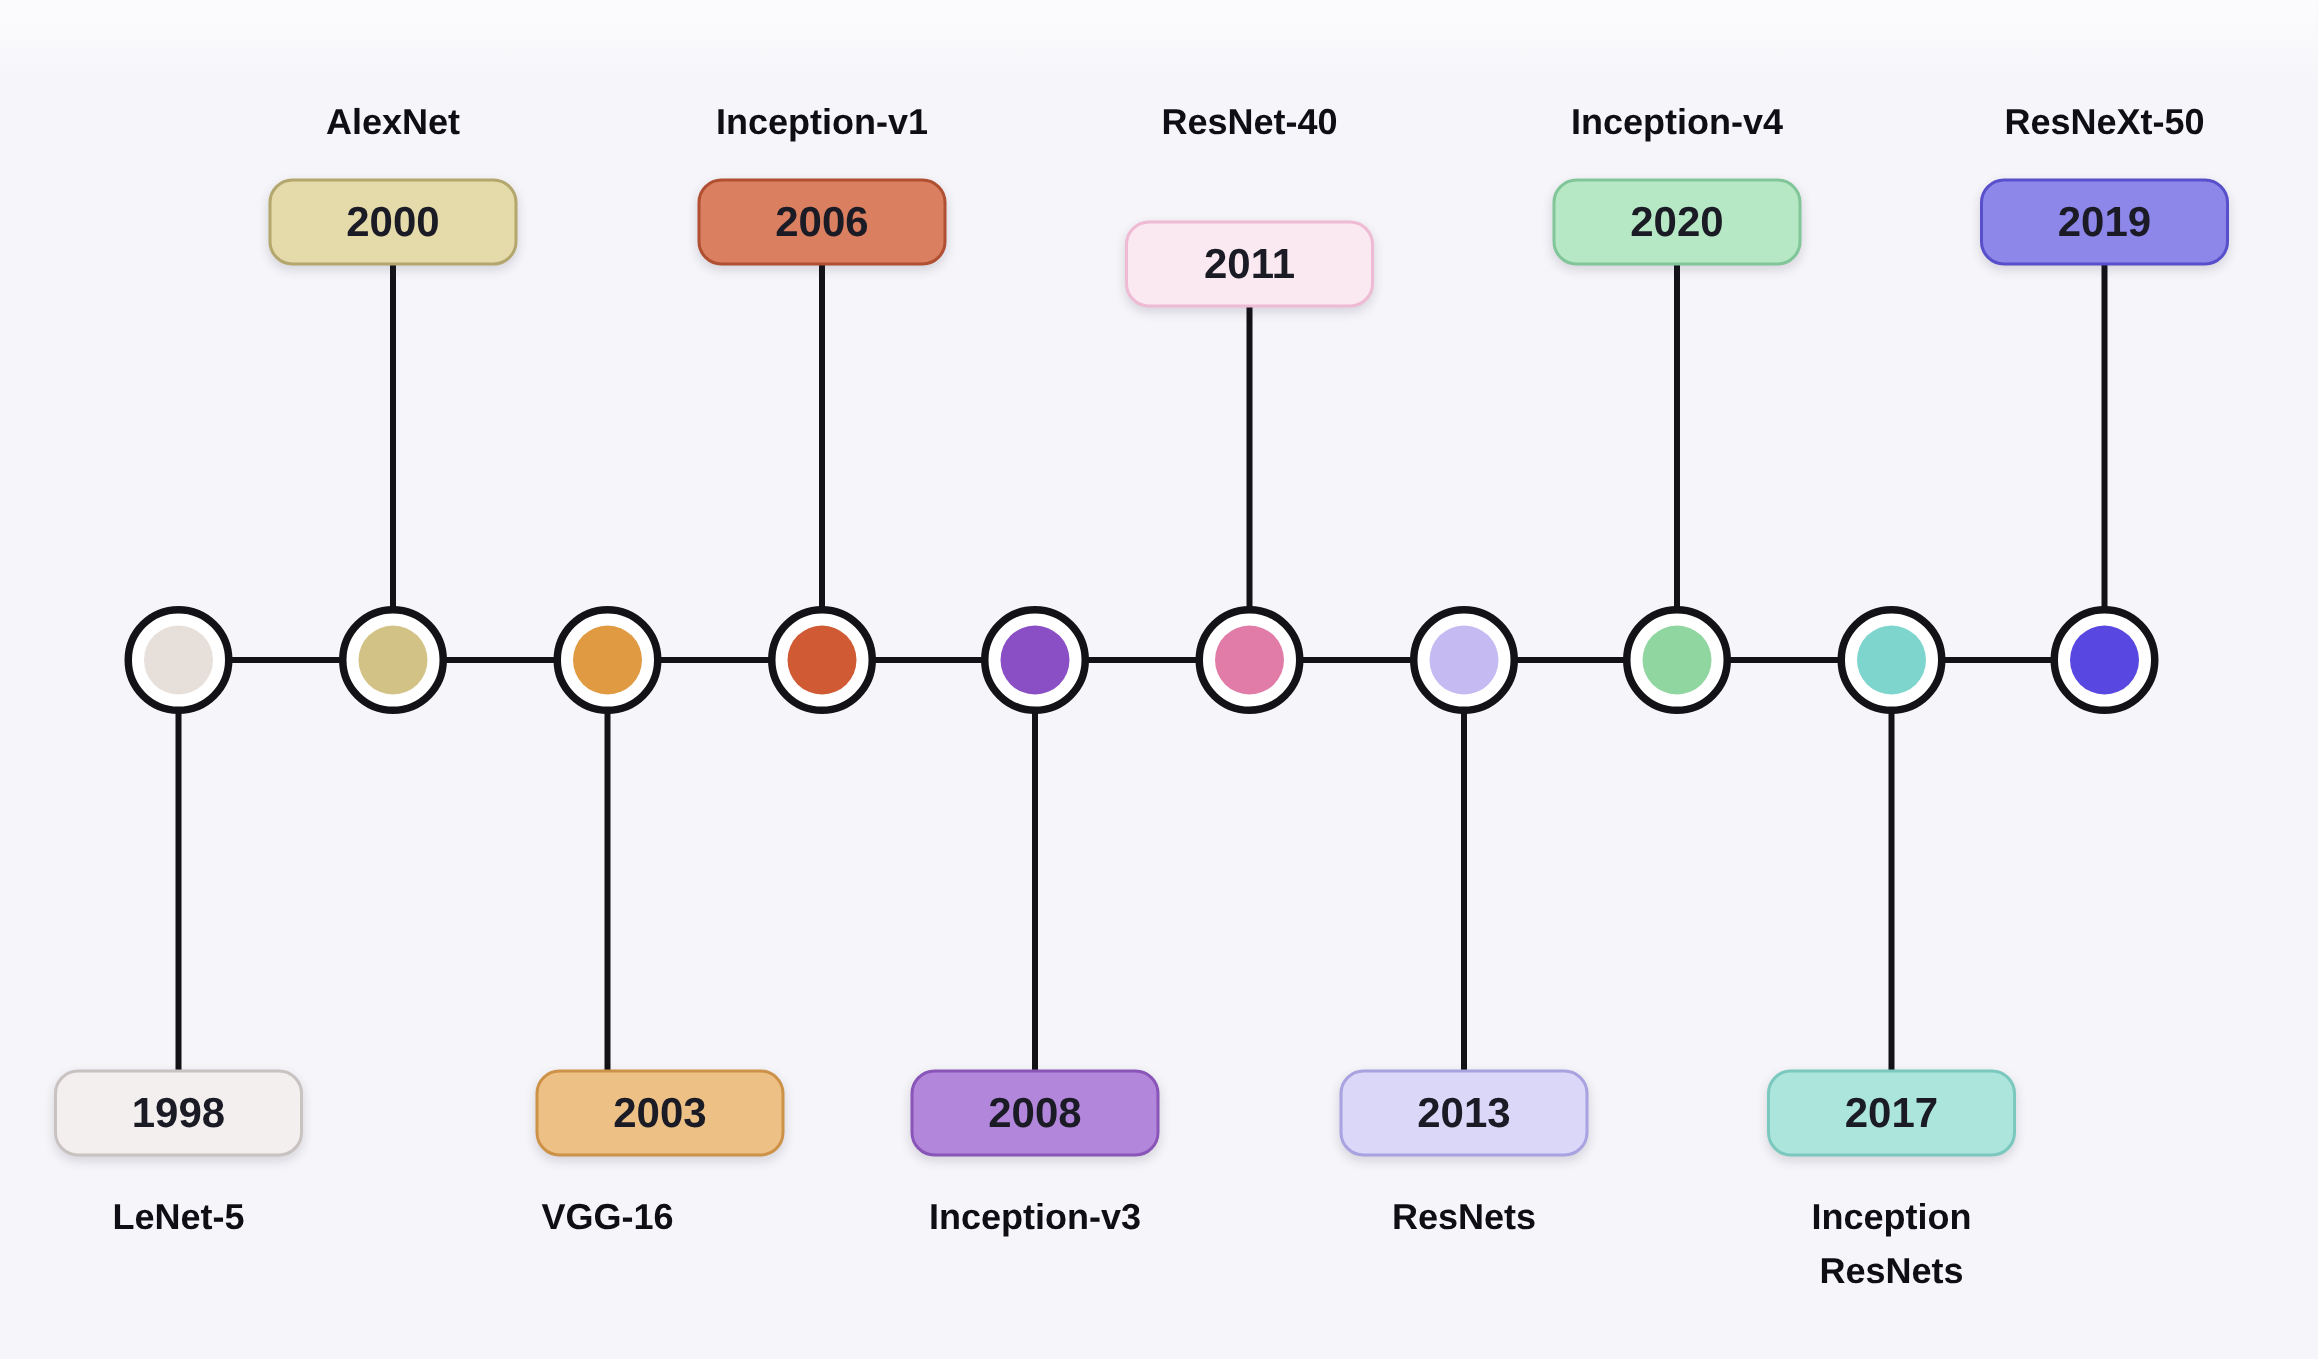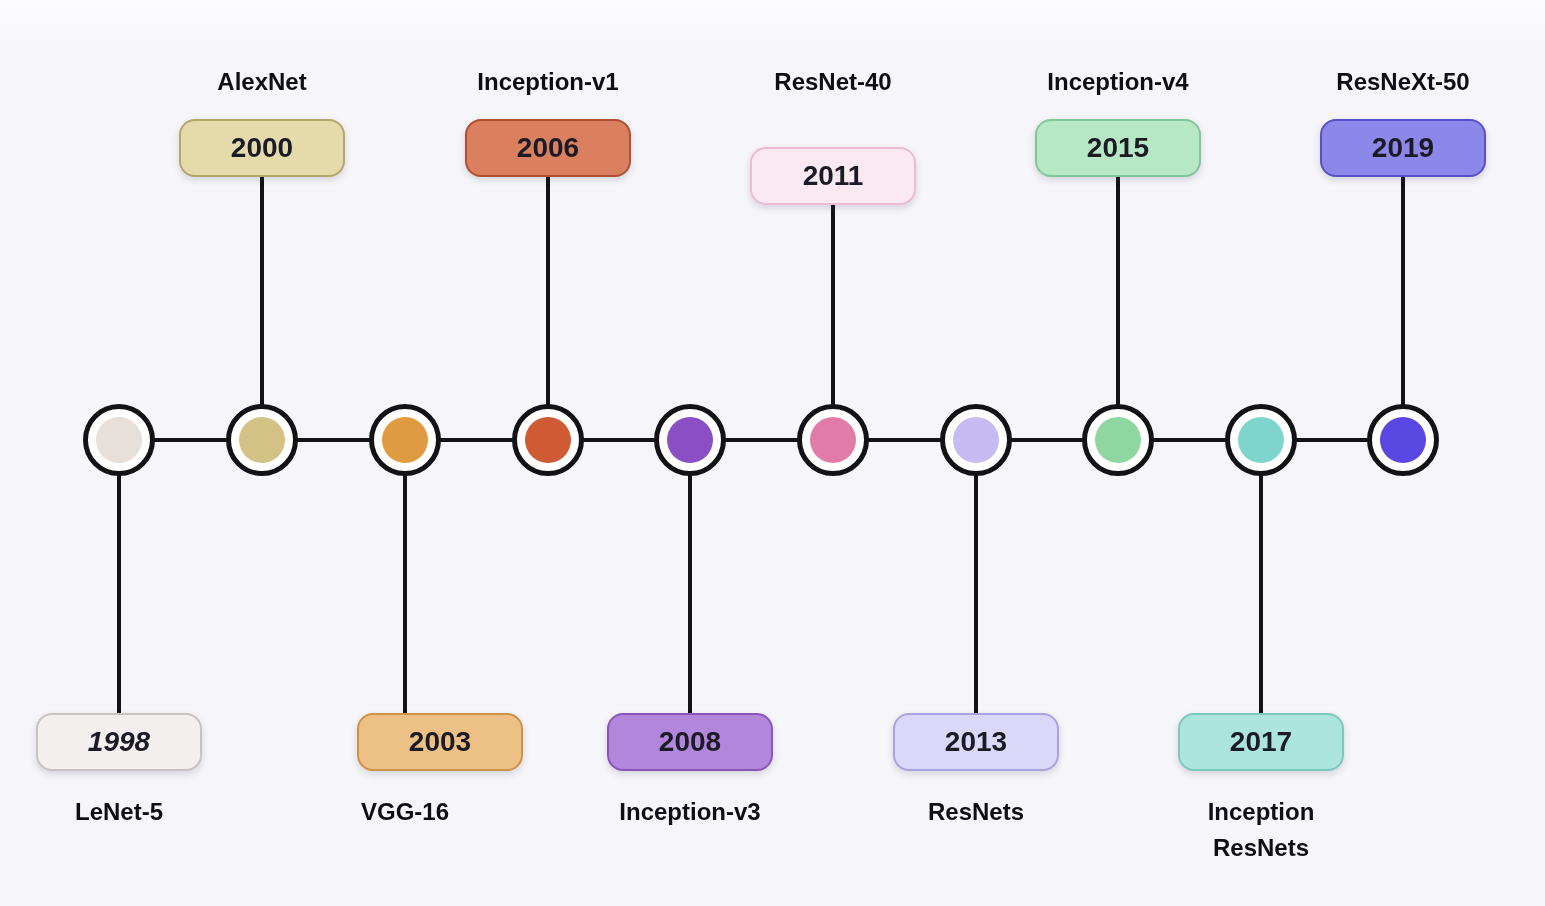--- a/index.html
+++ b/index.html
@@ -96,21 +96,21 @@
 
 <div class="canvas">
 
   <div class="timeline-axis"></div>
 
   <div class="node below" style="left:119px">
     <div class="connector"></div>
     <div class="dot">
       <div class="dot-inner" style="background: rgb(231, 223, 218);"></div>
     </div>
-    <div class="badge" style="background: rgb(242, 239, 238); border-color: rgb(200, 194, 192); font-style: italic;">1998</div>
+    <div class="badge" style="background: rgb(242, 239, 238); border-color: rgb(200, 194, 192);">1998</div>
     <div class="name">LeNet-5</div>
   </div>
 
   <div class="node above" style="left:262px">
     <div class="connector"></div>
     <div class="dot">
       <div class="dot-inner" style="background: rgb(211, 194, 133);"></div>
     </div>
     <div class="badge" style="background: rgb(229, 218, 169); border-color: rgb(179, 167, 109);">2000</div>
     <div class="name">AlexNet</div>
@@ -159,21 +159,21 @@
     </div>
     <div class="badge" style="background: rgb(218, 215, 248); border-color: rgb(168, 162, 224); text-align: center;">2013</div>
     <div class="name">ResNets</div>
   </div>
 
   <div class="node above" style="left:1118px">
     <div class="connector"></div>
     <div class="dot">
       <div class="dot-inner" style="background: rgb(144, 214, 161);"></div>
     </div>
-    <div class="badge" style="background: rgb(182, 232, 197); border-color: rgb(129, 198, 153);">2015</div>
+    <div class="badge" style="background: rgb(182, 232, 197); border-color: rgb(129, 198, 153);">2020</div>
     <div class="name">Inception-v4</div>
   </div>
 
   <div class="node below" style="left:1261px">
     <div class="connector"></div>
     <div class="dot">
       <div class="dot-inner" style="background: rgb(126, 213, 206);"></div>
     </div>
     <div class="badge" style="background: rgb(172, 229, 220); border-color: rgb(123, 200, 190); text-align: right;">2017</div>
     <div class="name">Inception

